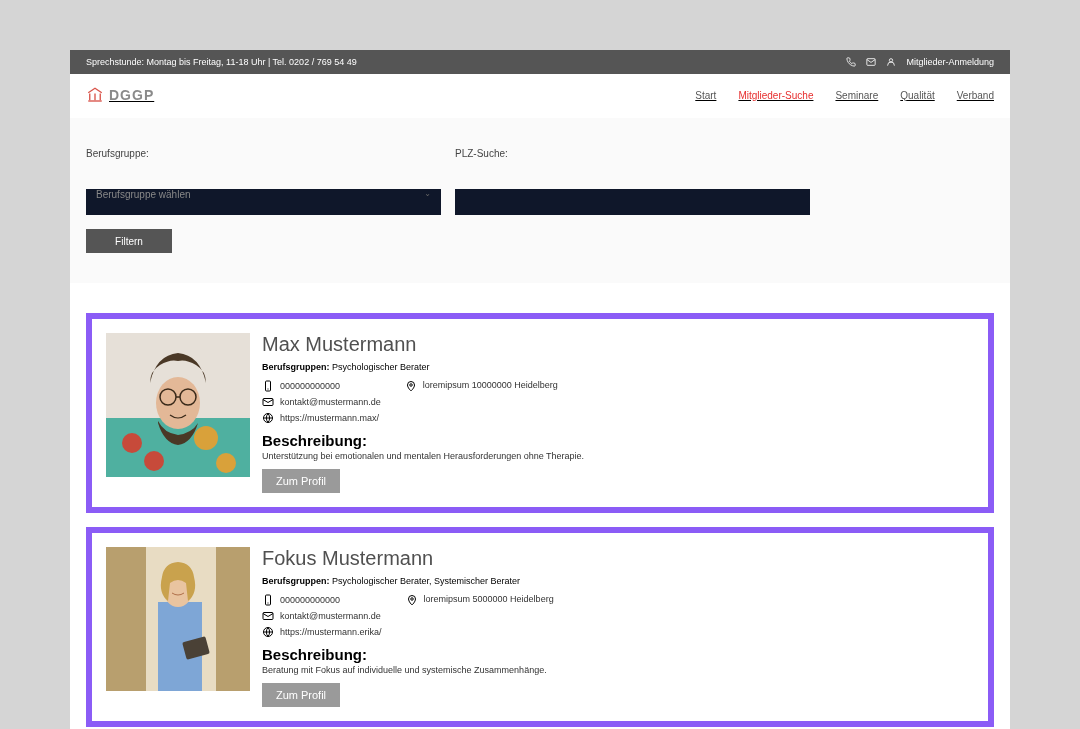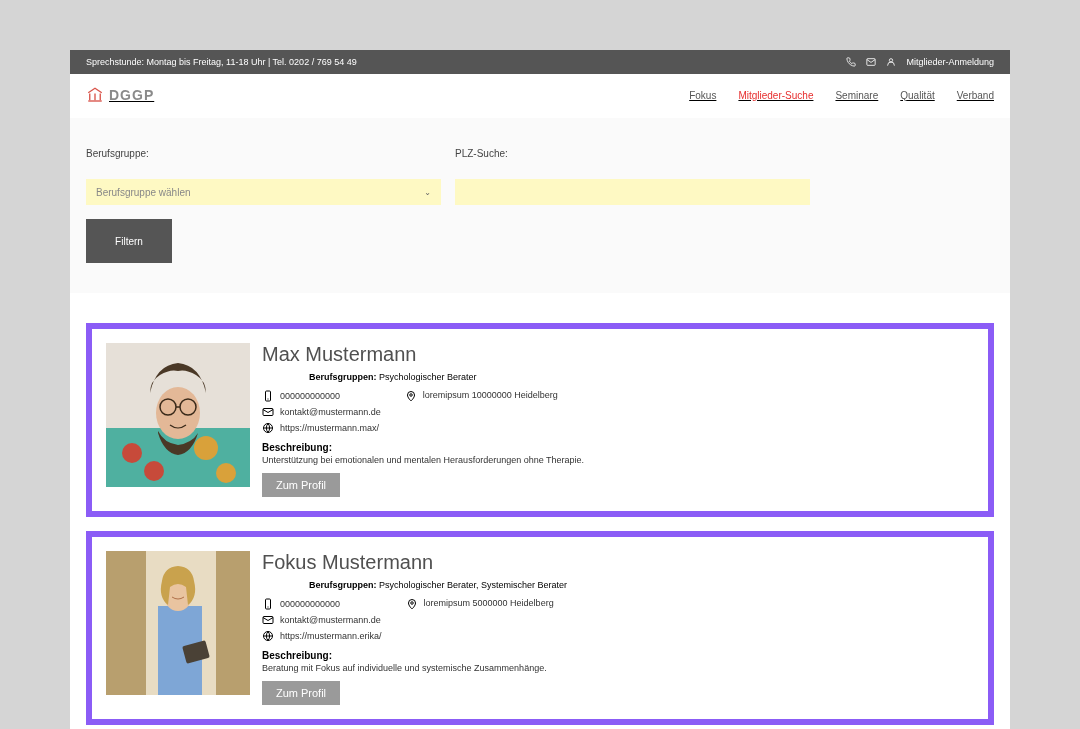--- a/index.html
+++ b/index.html
@@ -87,43 +87,44 @@
   gap: 14px;
 }
 .filter-group {
   flex: 1;
   display: flex;
   flex-direction: column;
 }
 .filter-label {
   font-size: 10px;
   color: #444;
-  margin-bottom: 20px;
+  margin-bottom: 6px;
 }
 .select-box, .text-input {
-  background: #fef9c3;
+  background: #0f172a;
   border: none;
   height: 26px;
   padding: 0 10px;
   font-size: 10px;
   color: #888;
   display: flex;
-  align-items: center;
+  align-items: flex-start;
   justify-content: space-between;
+  margin-top: 24px;
 }
 .select-box .chevron {
   font-size: 8px;
   color: #666;
 }
 .filter-button {
   background: #555;
   color: #fff;
   border: none;
   width: 86px;
-  height: 44px;
+  height: 24px;
   font-size: 10px;
   margin-top: 14px;
   cursor: pointer;
 }
 .results {
   background: #fff;
   padding: 30px 16px 30px 16px;
 }
 .card {
   border: 6px solid #8b5cf6;
@@ -155,21 +156,20 @@
 }
 .card-title {
   font-size: 20px;
   font-weight: 400;
   color: #505050;
   margin-bottom: 6px;
 }
 .berufs-line {
   font-size: 9px;
   margin-bottom: 8px;
-  margin-left: 47px;
 }
 .berufs-line .bold {
   font-weight: 700;
 }
 .contact-grid {
   display: flex;
   gap: 24px;
 }
 .contact-col {
   display: flex;
@@ -192,21 +192,21 @@
   flex-shrink: 0;
 }
 .contact-row .text {
   padding-top: 1px;
 }
 .contact-row .addr-block {
   display: flex;
   flex-direction: row;
 }
 .desc-label {
-  font-size: 10px;
+  font-size: 15px;
   font-weight: 700;
   margin-top: 8px;
 }
 .desc-text {
   font-size: 9px;
   color: #333;
   margin-top: 2px;
 }
 .profile-btn {
   background: #9a9a9a;
@@ -255,21 +255,21 @@
           <path d="M3 9 L12 3 L21 9"></path>
           <line x1="5" y1="10" x2="5" y2="19"></line>
           <line x1="12" y1="10" x2="12" y2="19"></line>
           <line x1="19" y1="10" x2="19" y2="19"></line>
           <line x1="3" y1="20" x2="21" y2="20"></line>
         </svg>
       </span>
       <span class="logo-text">DGGP</span>
     </div>
     <div class="nav">
-      <span>Fokus</span>
+      <span>Start</span>
       <span class="active">Mitglieder-Suche</span>
       <span>Seminare</span>
       <span>Qualität</span>
       <span>Verband</span>
     </div>
   </div>
 
   <div class="filter-section">
     <div class="filter-section-inner">
       <div class="filter-row">

